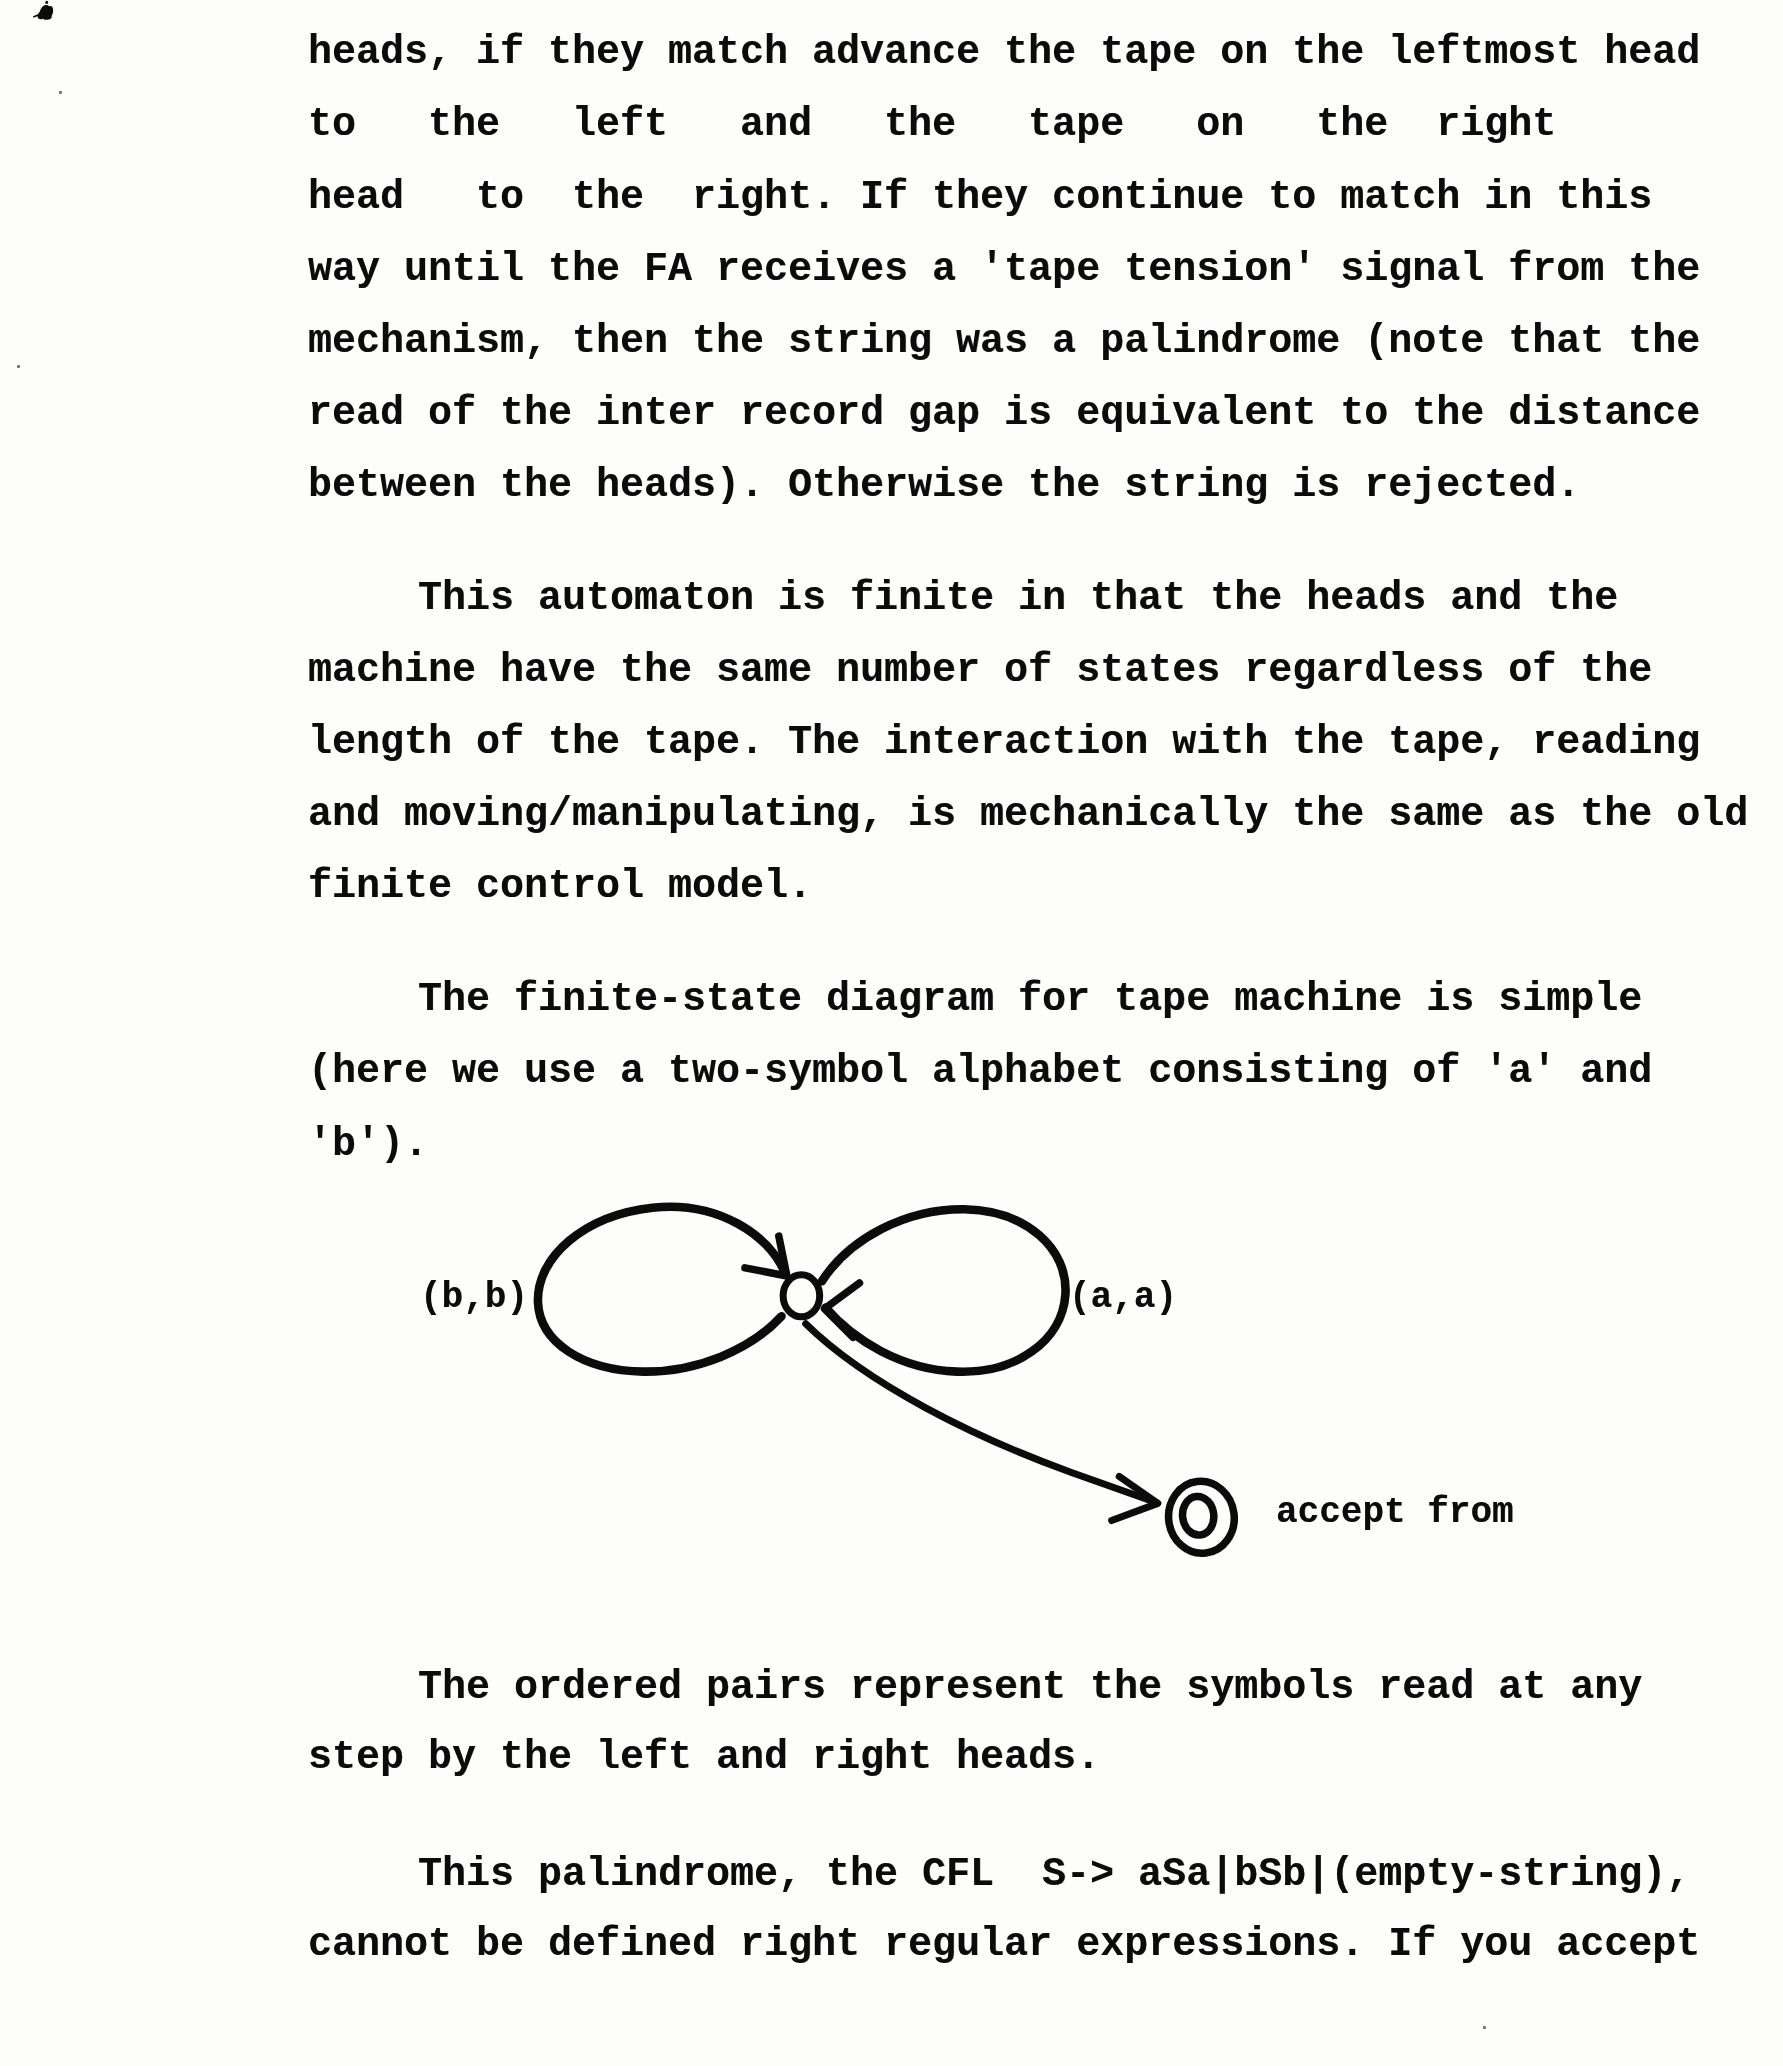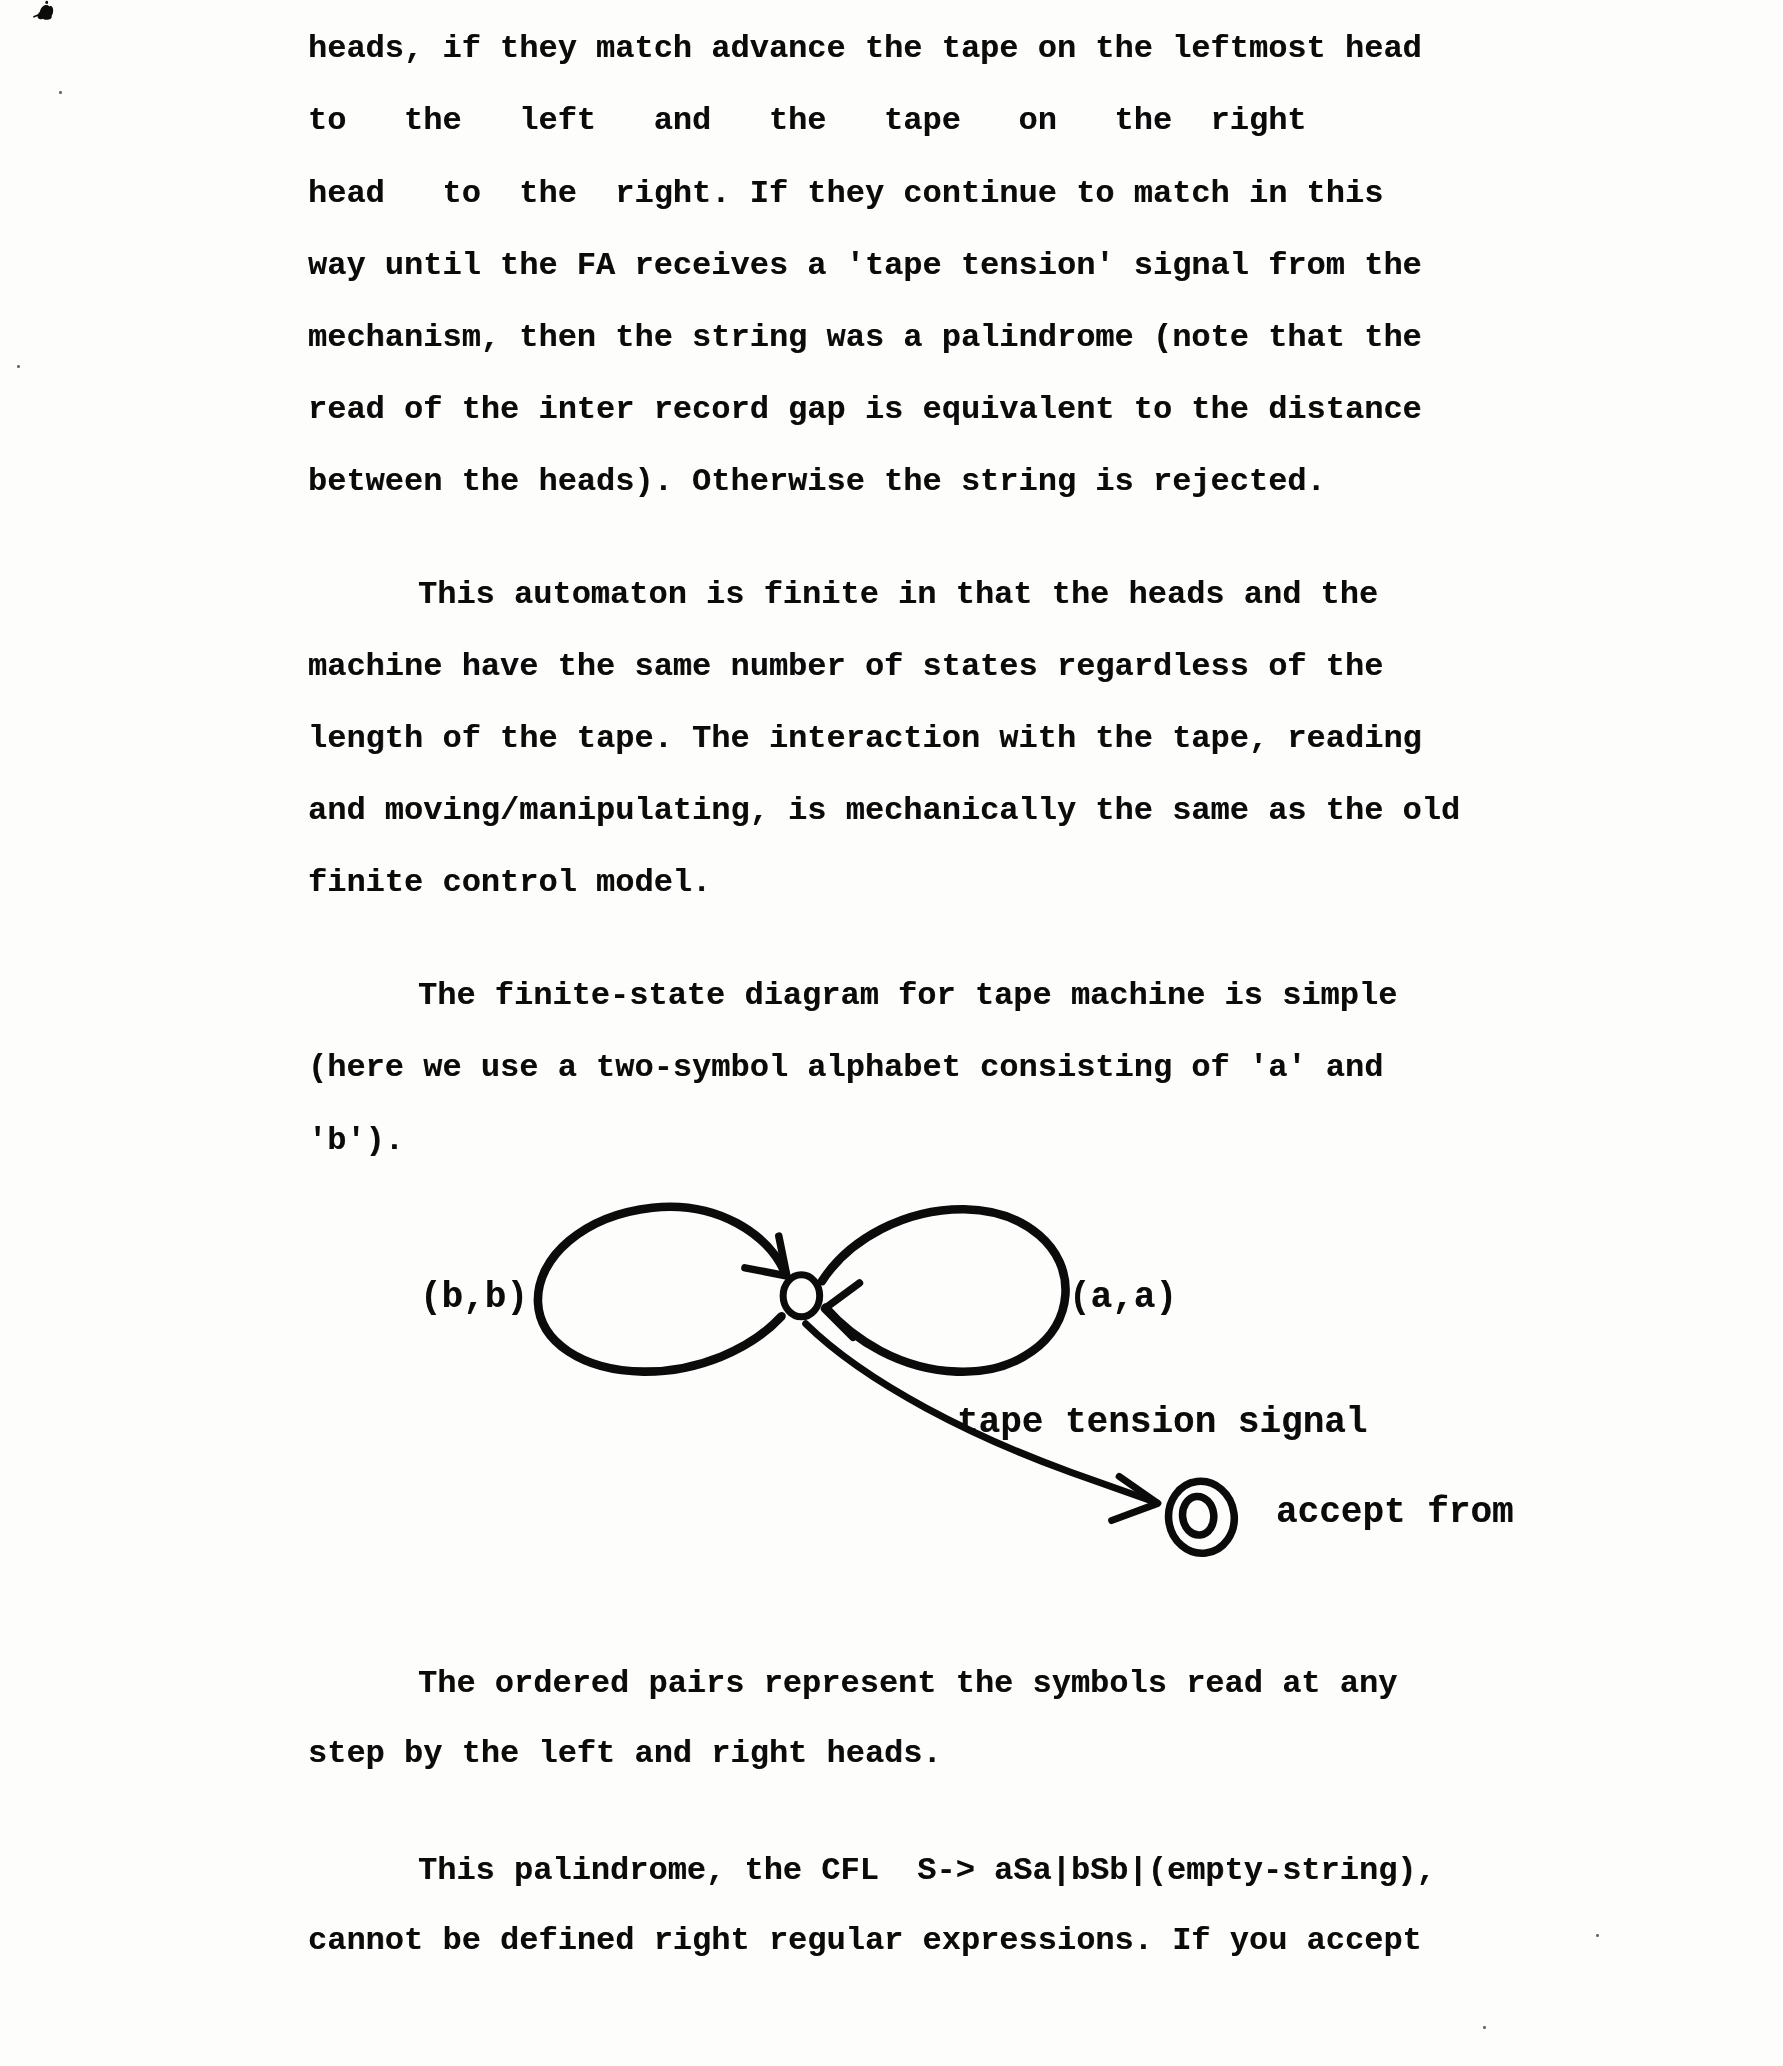--- a/index.html
+++ b/index.html
@@ -8,21 +8,21 @@
     width:1784px;height:2066px;
     background:#fdfdfc;
     overflow:hidden;
     font-family:"Liberation Mono","DejaVu Sans Mono",monospace;
     font-weight:700;
     color:#0b0b0b;
   }
   .line{
     position:absolute;
     white-space:pre;
-    font-size:32px;
+    font-size:40px;
     line-height:1;
     letter-spacing:0;
     text-shadow:0.3px 0.3px 0 rgba(0,0,0,0.45);
   }
   .diagram-label{
     position:absolute;
     white-space:pre;
     font-size:36px;
     line-height:1;
     text-shadow:0.3px 0.3px 0 rgba(0,0,0,0.45);
@@ -75,21 +75,20 @@
       <path stroke-width="13" d="M 1497 2460 C 1612 2573 1815 2673 1990 2736 C 2055 2759 2112 2779 2150 2793"></path>
       <path stroke-width="13" d="M 2080 2744 L 2152 2794 L 2066 2826"></path>
 
       <ellipse stroke-width="14" cx="2233" cy="2820" rx="61" ry="67" transform="rotate(-7 2233 2820)"></ellipse>
       <ellipse stroke-width="14" cx="2227" cy="2817" rx="29" ry="36" transform="rotate(-6 2227 2817)"></ellipse>
     </g>
   </svg>
 
   <div class="diagram-label" style="left:420px;top:1280px">(b,b)</div>
   <div class="diagram-label" style="left:1069px;top:1280px">(a,a)</div>
-  <div class="diagram-label" style="left:957px;top:1405px">tape tension signal</div>
   <div class="diagram-label" style="left:1276px;top:1495px">accept from</div>
 
   <div>
     <div class="line" style="left:418px;top:1668px">The ordered pairs represent the symbols read at any</div>
     <div class="line" style="left:308px;top:1738px">step by the left and right heads.</div>
   </div>
 
   <div>
     <div class="line" style="left:418px;top:1855px">This palindrome, the CFL  S-&gt; aSa|bSb|(empty-string),</div>
     <div class="line" style="left:308px;top:1925px">cannot be defined right regular expressions. If you accept</div>

